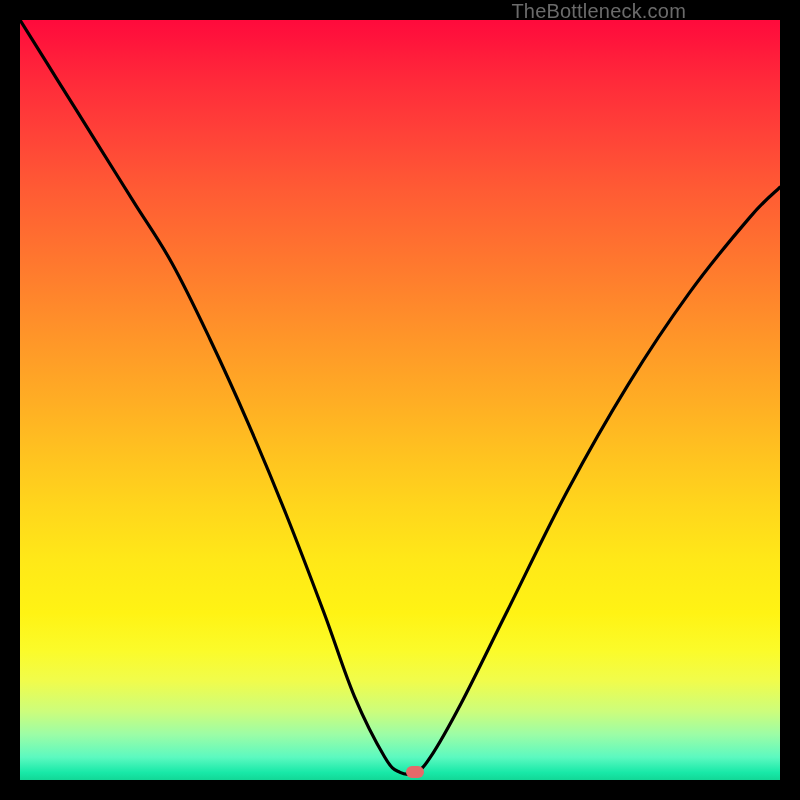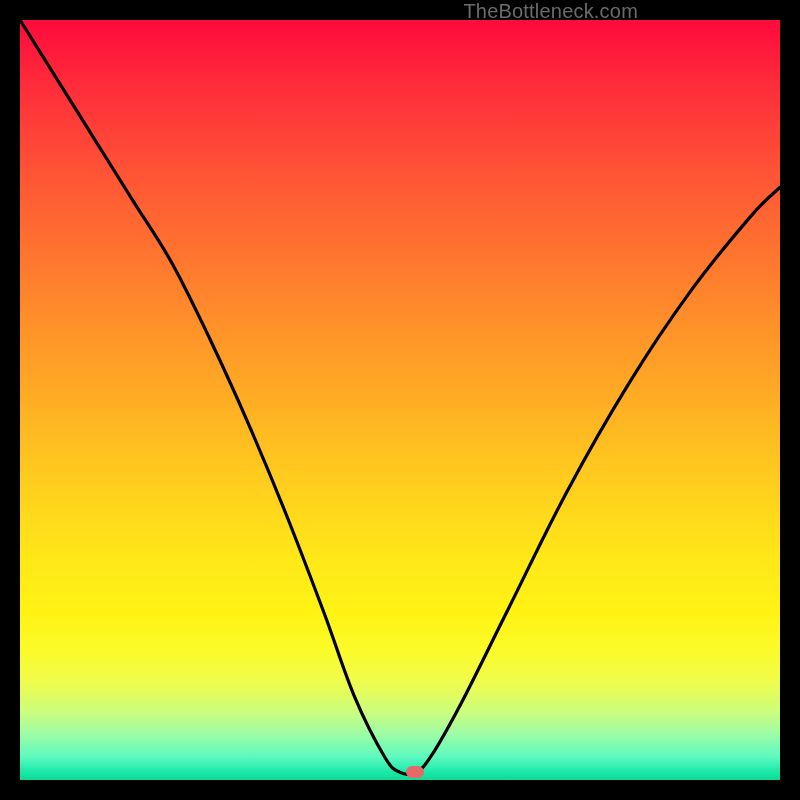--- a/index.html
+++ b/index.html
@@ -9,20 +9,21 @@
     height: 800px;
     background: #000;
     overflow: hidden;
     font-family: Arial, Helvetica, sans-serif;
   }
   .frame {
     position: relative;
     width: 660px;
     height: 800px;
     background: #000;
+    padding-left: 48px;
   }
   .plot {
     position: absolute;
     left: 20px;
     top: 20px;
     width: 760px;
     height: 760px;
     background: linear-gradient(
       to bottom,
       #ff0a3c 0%,

